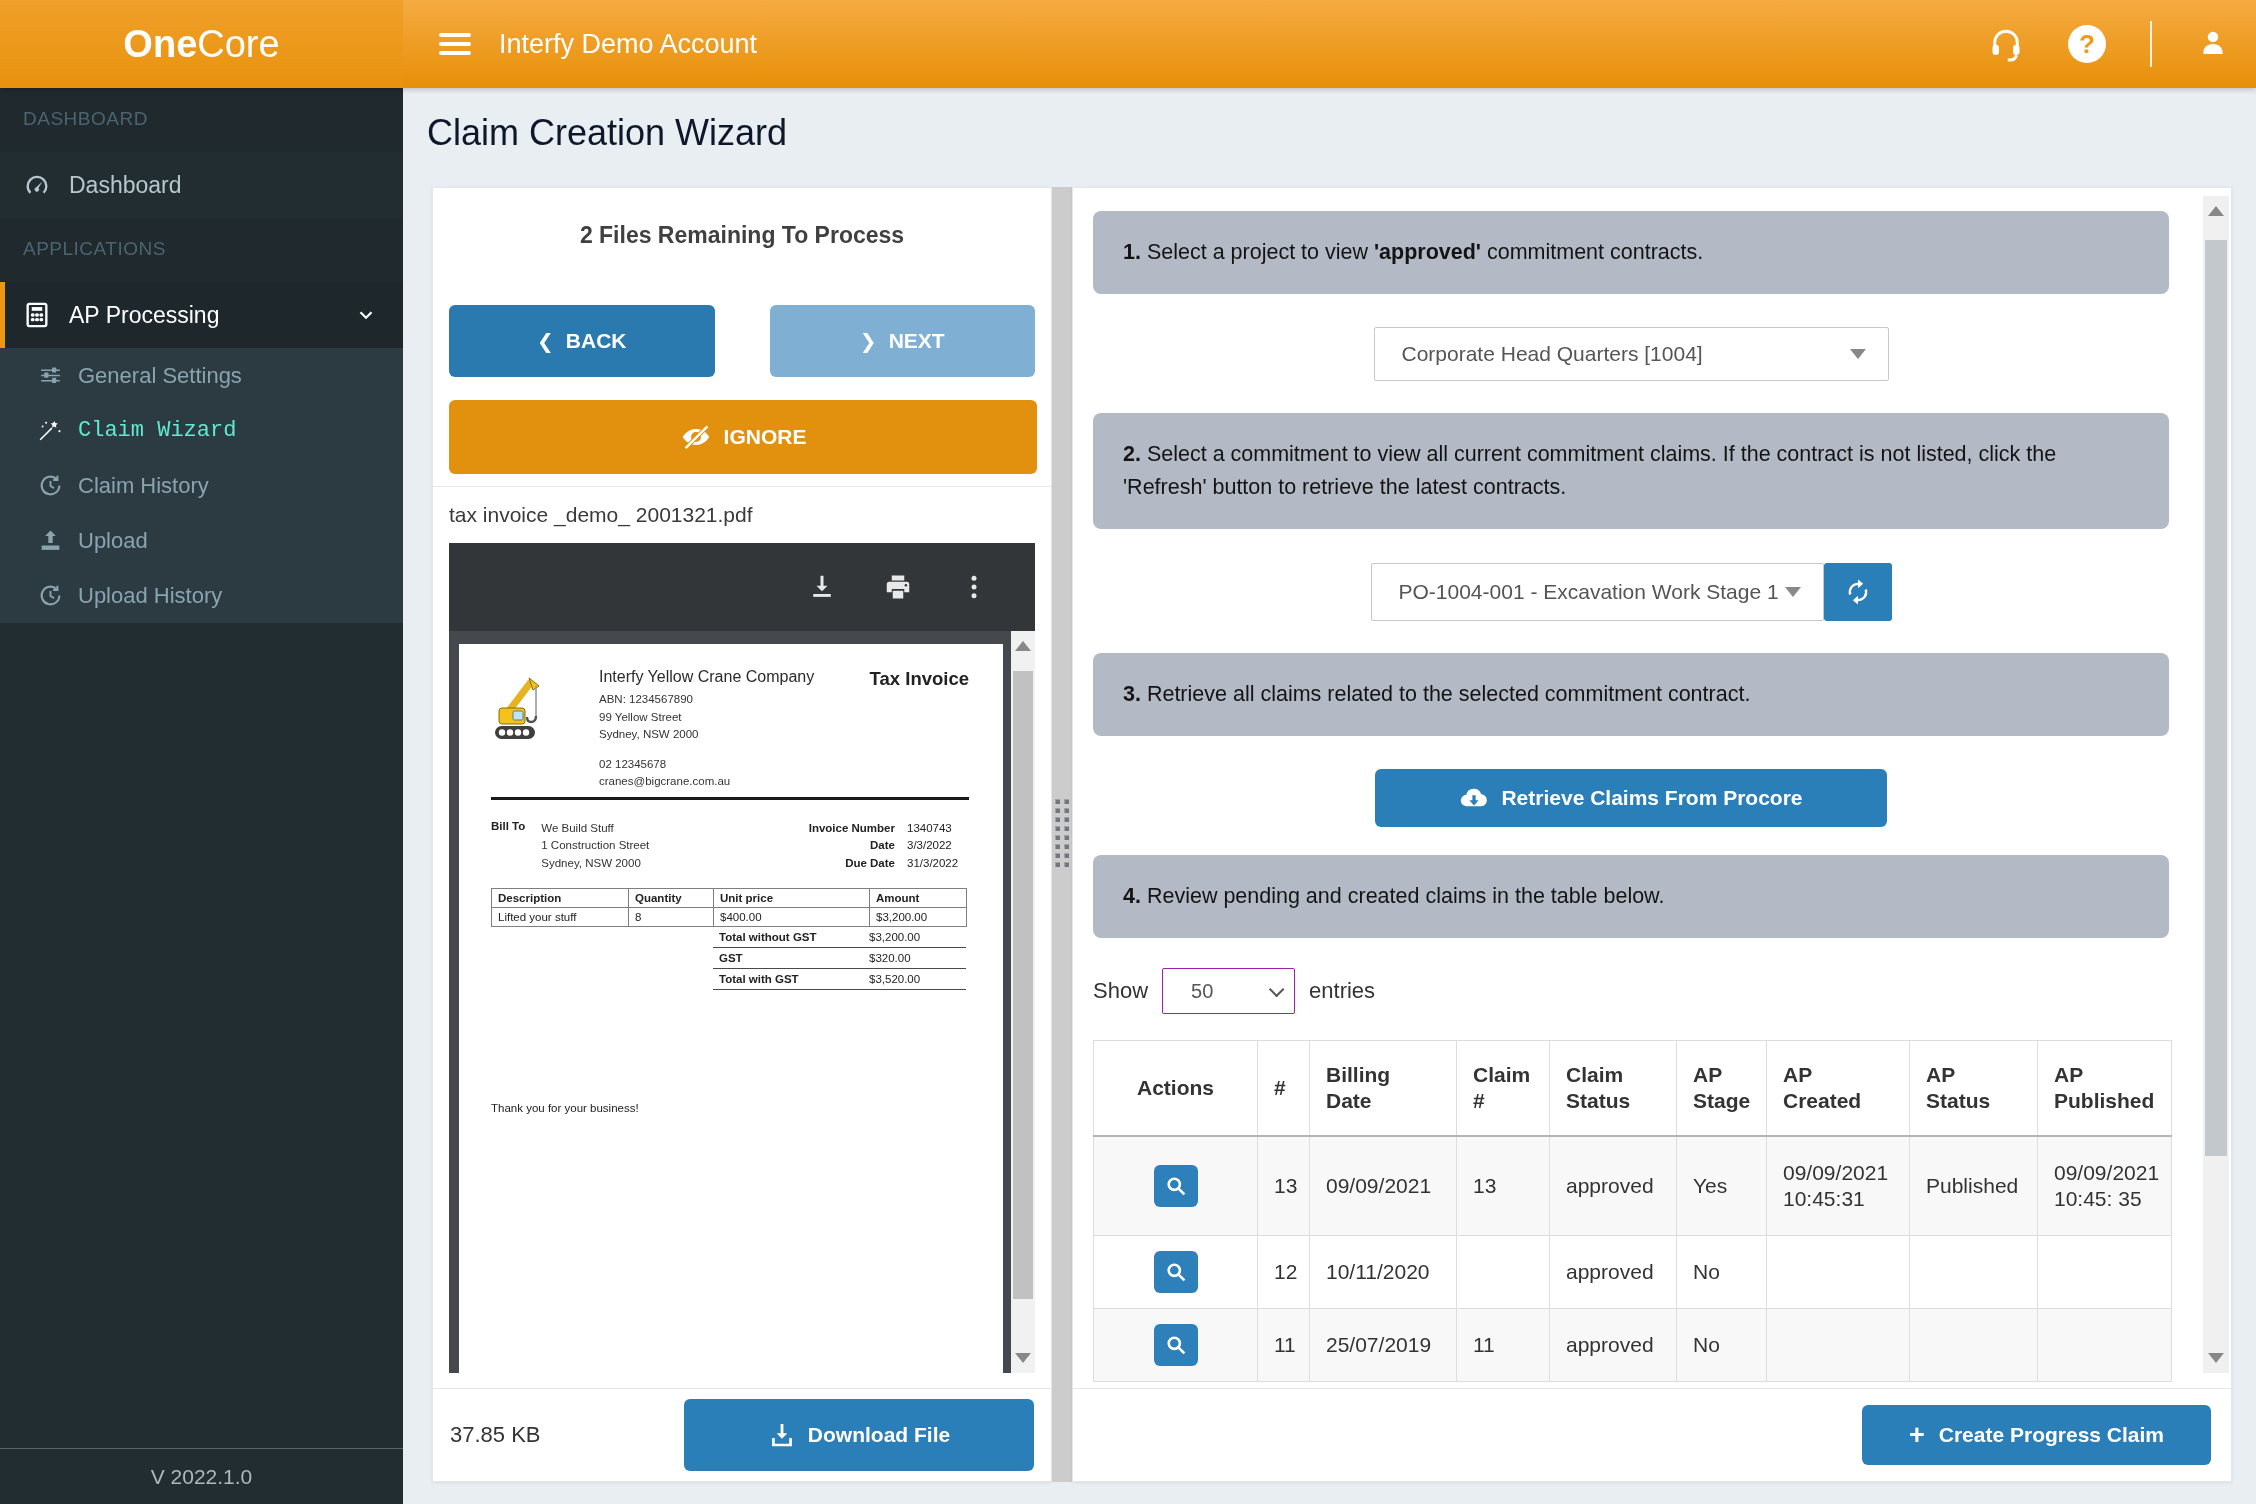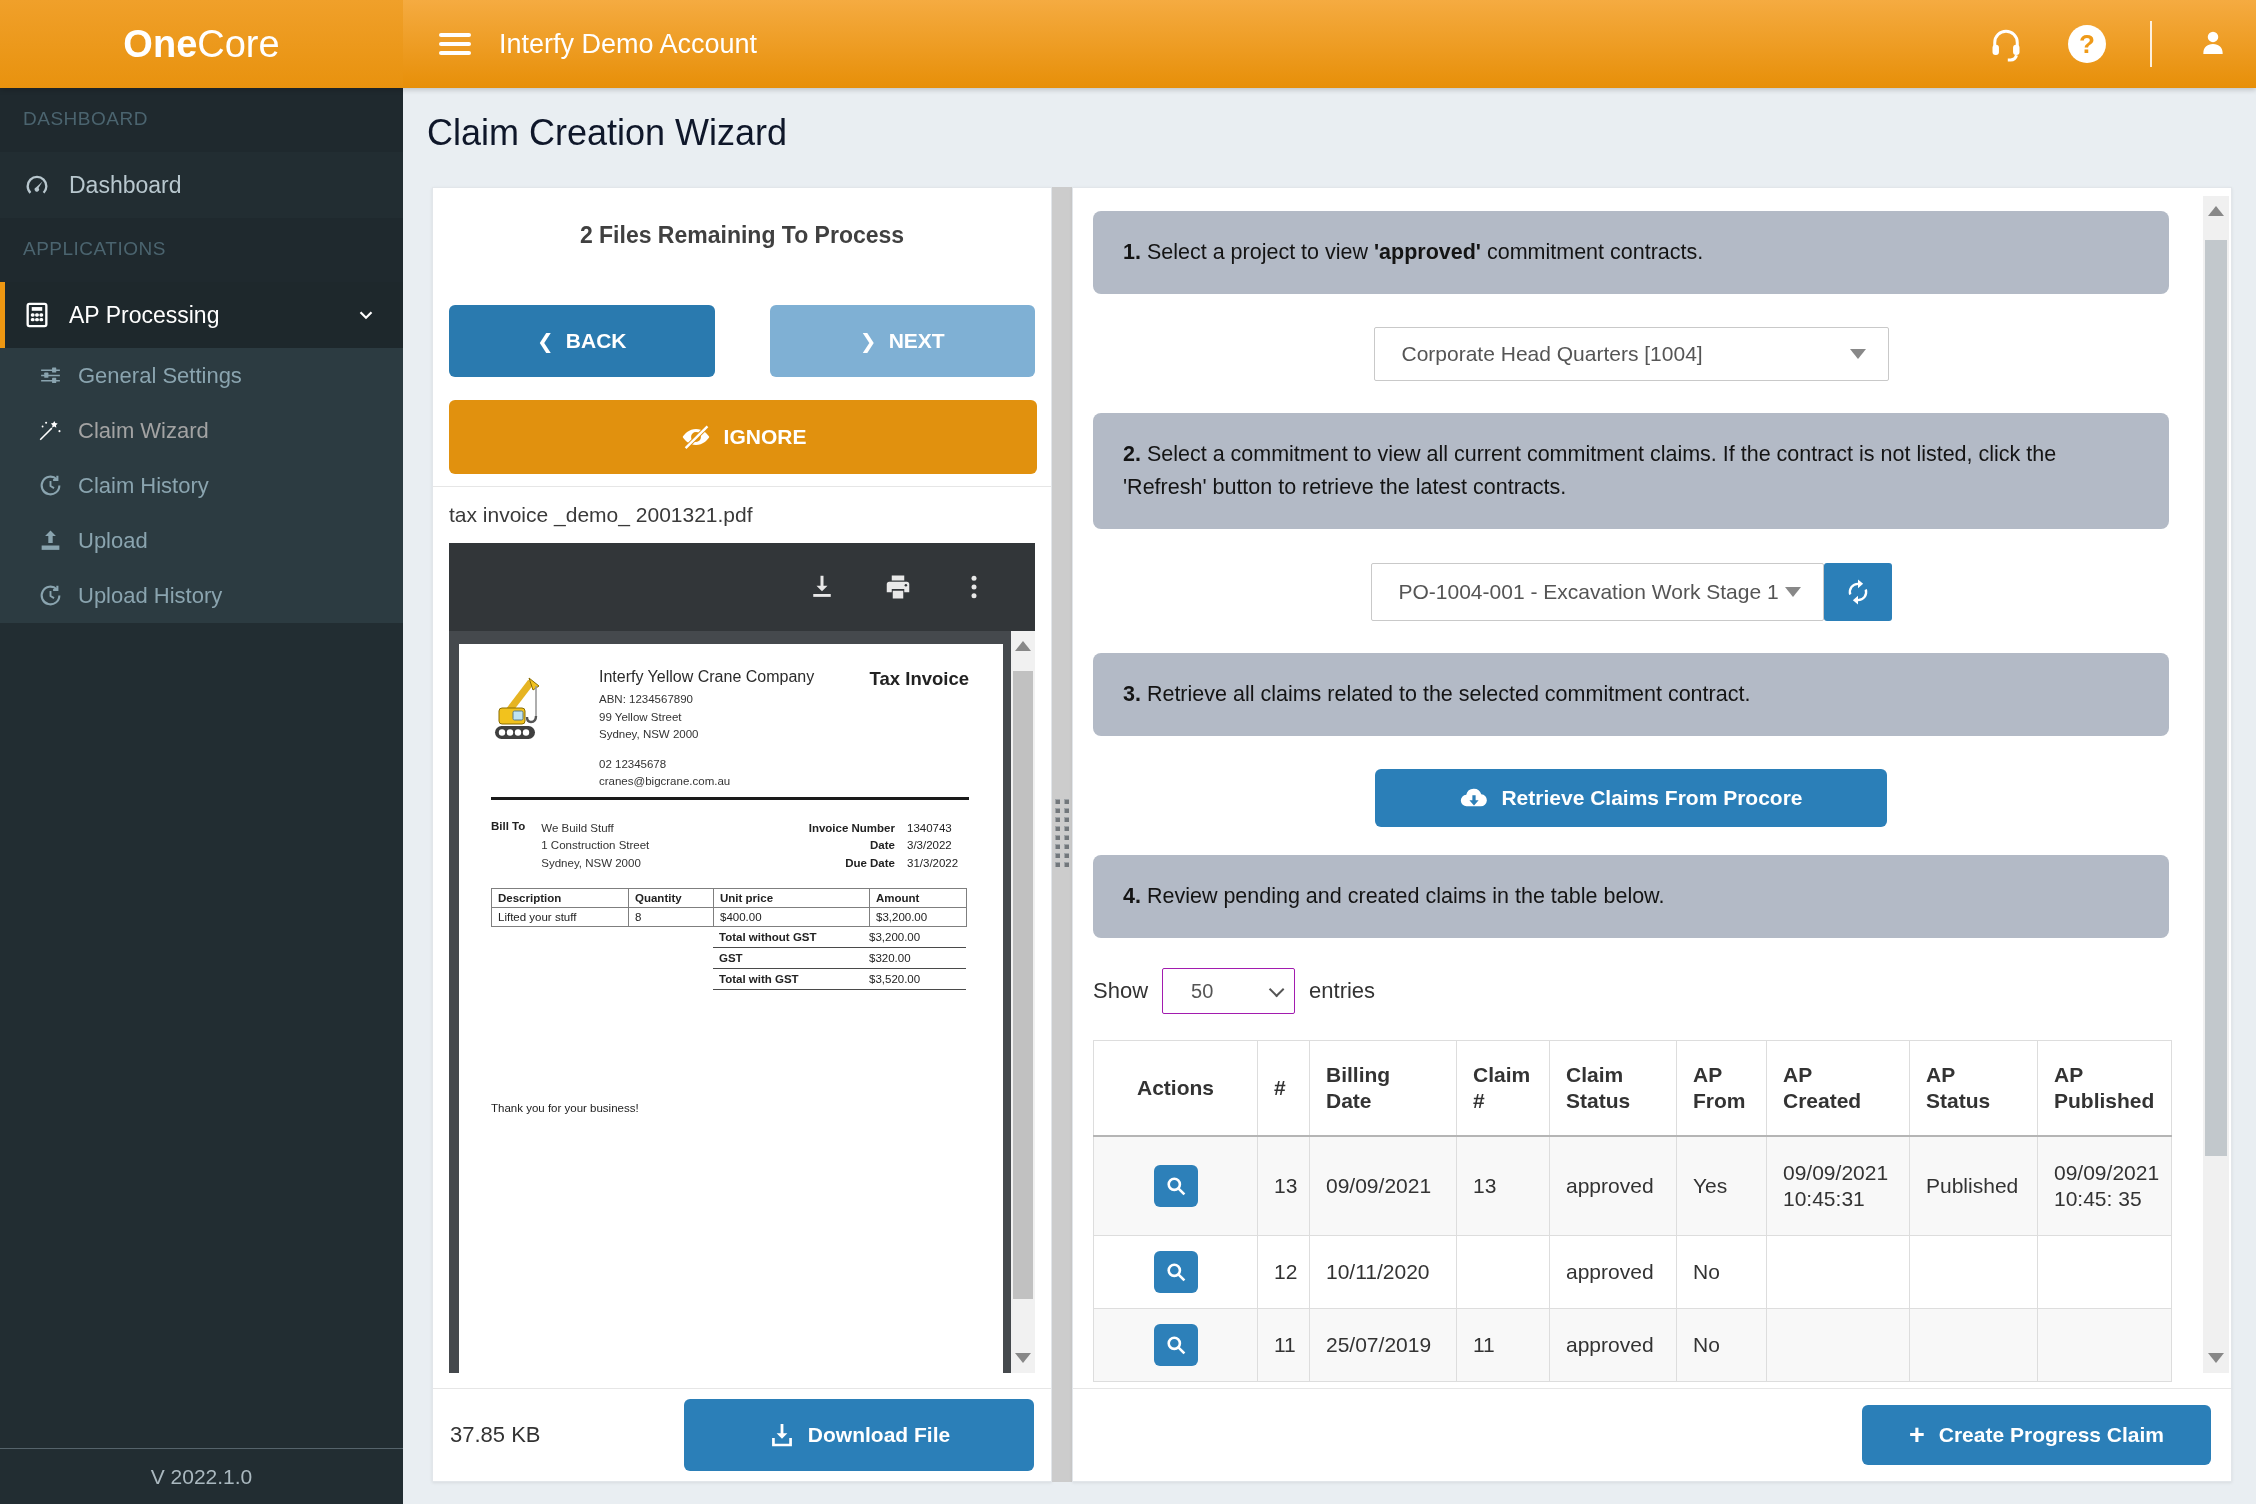--- a/index.html
+++ b/index.html
@@ -23,21 +23,21 @@
   .sidebar { position:absolute; top:88px; left:0; width:403px; bottom:0; background:#222d32; }
   .side-heading { height:64px; padding:20px 0 0 23px; color:#4b646f; font-size:19px; letter-spacing:.5px; background:#1f292e; }
   .side-item { height:66px; display:flex; align-items:center; padding-left:23px; color:#b8c7ce; font-size:23px; cursor:pointer; }
   .side-item .ico { width:30px; margin-right:16px; color:#b8c7ce; }
   .side-item.active-parent { background:#1e282c; color:#fff; border-left:5px solid #ee9712; padding-left:18px; }
   .side-item.active-parent .ico { color:#fff; }
   .side-item .chev { margin-left:auto; margin-right:26px; }
   .submenu { background:#2c3b41; }
   .sub-item { height:55px; display:flex; align-items:center; padding-left:38px; color:#8aa4af; font-size:22px; cursor:pointer; }
   .sub-item .ico { width:26px; margin-right:14px; color:#8aa4af; }
-  .sub-item.active { color:#a3a3a3; } .sub-item.active .ico { color:#fff; }
+  .sub-item.active { color:#5eead4;font-family:Liberation Mono, monospace; } .sub-item.active .ico { color:#fff; }
   .side-version { position:absolute; bottom:0; left:0; right:0; height:56px; border-top:1px solid #55636b; color:#aab8bf; font-size:21px; display:flex; align-items:center; justify-content:center; }
 
   
   .page-title { position:absolute; left:427px; top:112px; font-size:36px; font-weight:400; color:#0f172a; }
   .card { position:absolute; top:187px; background:#fff; border:1px solid #e2e6ea; box-shadow:0 1px 3px rgba(0,0,0,.08); }
   .left-card { left:432px; width:620px; height:1295px; }
   .right-card { left:1072px; width:1160px; height:1295px; }
   .splitter { position:absolute; left:1052px; top:187px; width:20px; height:1295px; background:#cccccc; cursor:col-resize; }
   .splitter .dots { position:absolute; left:50%; top:612px; transform:translateX(-50%); display:grid; grid-template-columns:5px 5px; grid-auto-rows:5px; gap:4px; }
   .splitter .dots i { background:#72777b; box-shadow:inset 1px 1px 0 #9ea3a7; }
@@ -483,21 +483,21 @@
           <col style="width:128px">
           <col style="width:134px">
       </colgroup>
       <thead>
         <tr>
           <th style="text-align:center"><span>Actions</span></th>
           <th><span>#</span></th>
           <th class="w70"><span>Billing Date</span></th>
           <th class="w64"><span>Claim #</span></th>
           <th class="w64"><span>Claim Status</span></th>
-          <th class="w64"><span>AP From</span></th>
+          <th class="w64"><span>AP Stage</span></th>
           <th><span>AP Created</span></th>
           <th><span>AP Status</span></th>
           <th class="w92"><span>AP Published</span></th>
         </tr>
       </thead>
       <tbody>
         <tr>
           <td class="actions"><button class="btn-mag">
                 <svg width="24" height="24" viewBox="0 0 24 24" fill="none" stroke="#fff" stroke-width="2.6">
                   <circle cx="10.3" cy="10.3" r="5.6"></circle>

